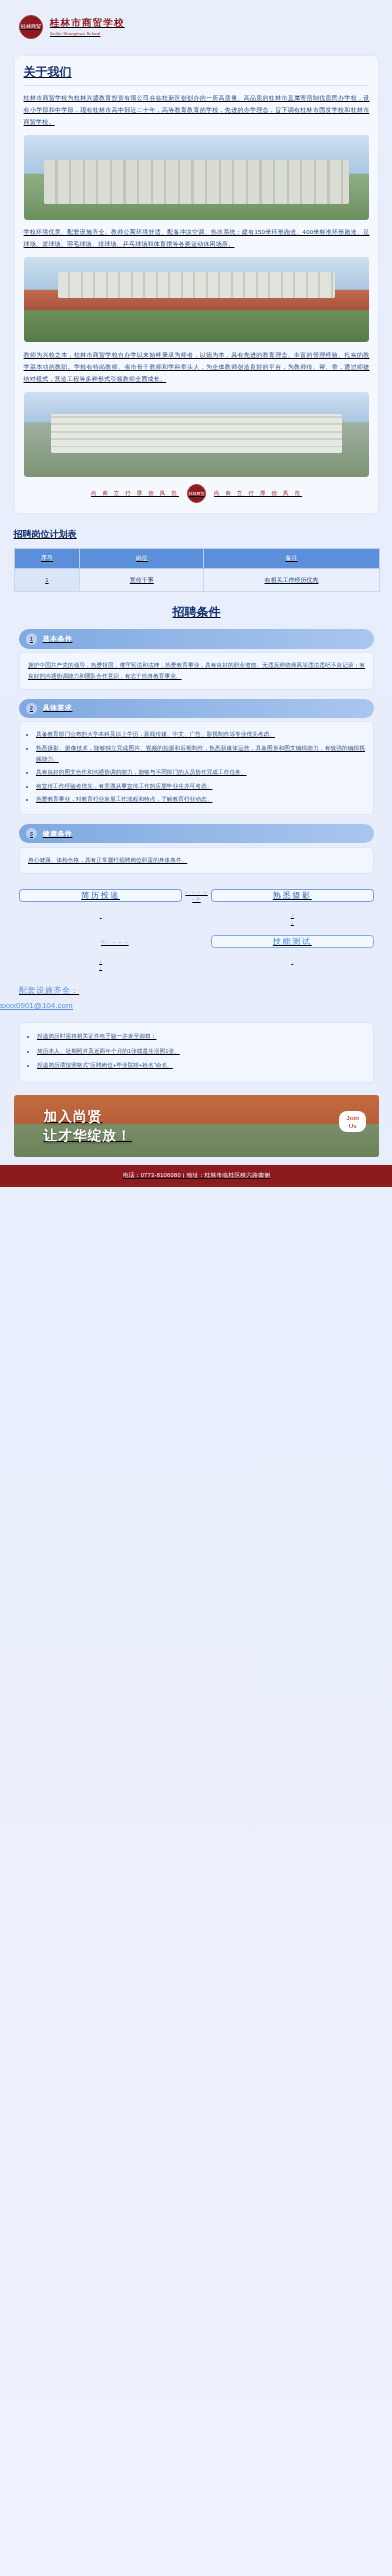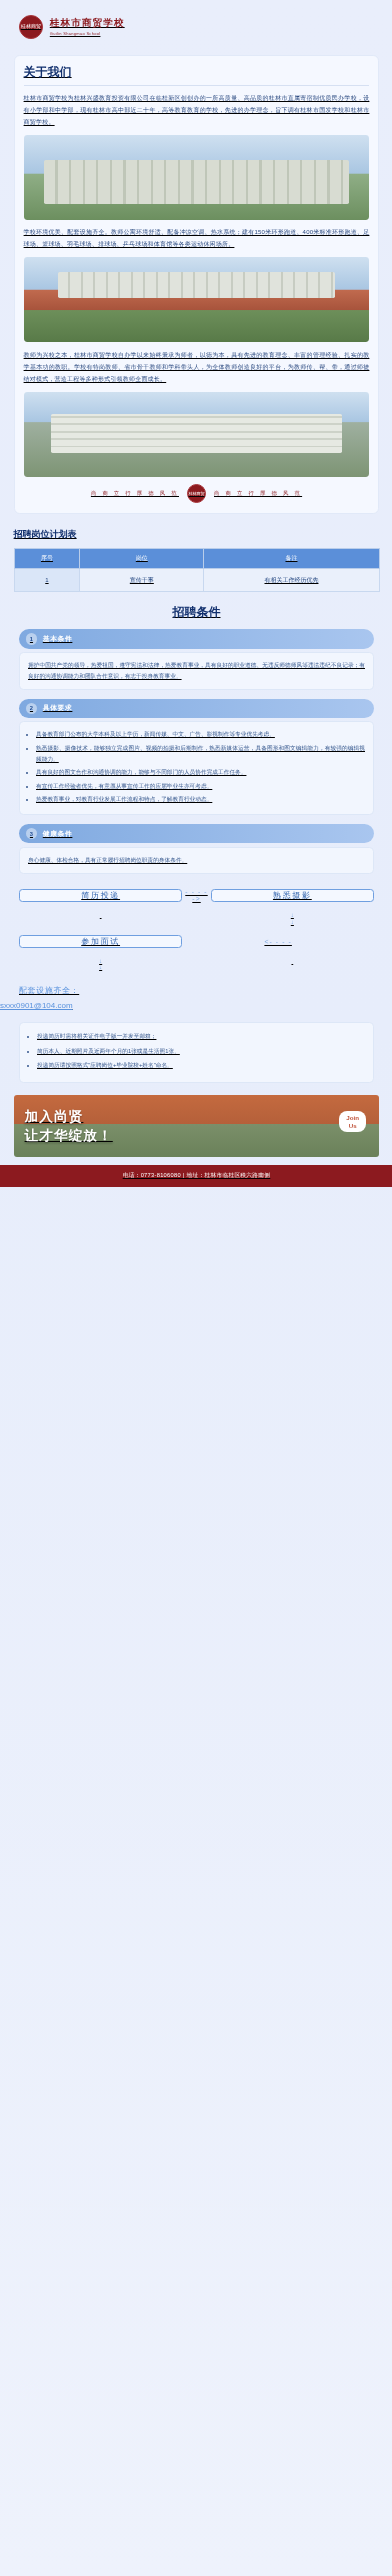--- a/index.html
+++ b/index.html
@@ -248,21 +248,21 @@
   }
   .notes li { margin-bottom: 3.4px; list-style: disc; margin-left: 8px; }
 
   
   .banner {
     margin: 12.5px 13.6px 0 13.6px;
     height: 62px; border-radius: 3px;
     background: linear-gradient(180deg,#c46a3f 0%, #b5603a 46%, #7b8f6a 47%, #6a8159 100%);
     position: relative; overflow: hidden;
     display:flex; flex-direction:column; align-items:flex-start; justify-content:center;
-    padding-left: 11px;
+    padding-left: 30px;
   }
   .banner .l1 { font-size: 13.6px; color:#fff; font-weight:bold; letter-spacing:1.1px; text-shadow:0 1.1px 1.7px rgba(0,0,0,.35); }
   .banner .l2 { font-size: 13.6px; color:#fff; font-weight:bold; letter-spacing:1.1px; text-shadow:0 1.1px 1.7px rgba(0,0,0,.35); margin-top:1px;}
   .banner .pill {
     position:absolute; right: 13.6px; top: 16px;
     background:#fff; color:#c0533a; border-radius: 8px;
     font-size: 6.2px; padding: 2.8px 6.8px; font-weight:bold; text-align:center; line-height:1.2;
   }
 
   
@@ -368,22 +368,22 @@
       <div class="flow-row">
         <div class="flow-box">简历投递</div>
         <div class="dashes">- - - - -&gt;</div>
         <div class="flow-box">熟悉摄影</div>
       </div>
       <div class="flow-vert">
         <div class="vline">&nbsp;</div>
         <div class="vline">↓<br>↓</div>
       </div>
       <div class="flow-row">
-        <div class="flow-box">参加面试</div>
         <div class="dashes">&lt;- - - -</div>
+        <div class="flow-box accent">技能测试</div>
       </div>
       <div class="flow-vert">
         <div class="vline">↓<br>↓</div>
         <div class="vline">&nbsp;</div>
       </div>
     </div>
   </div>
 
   <div class="mail-note">配套设施齐全：</div>
   <a class="mail-link" href="#">sxxx0901@104.com</a>

